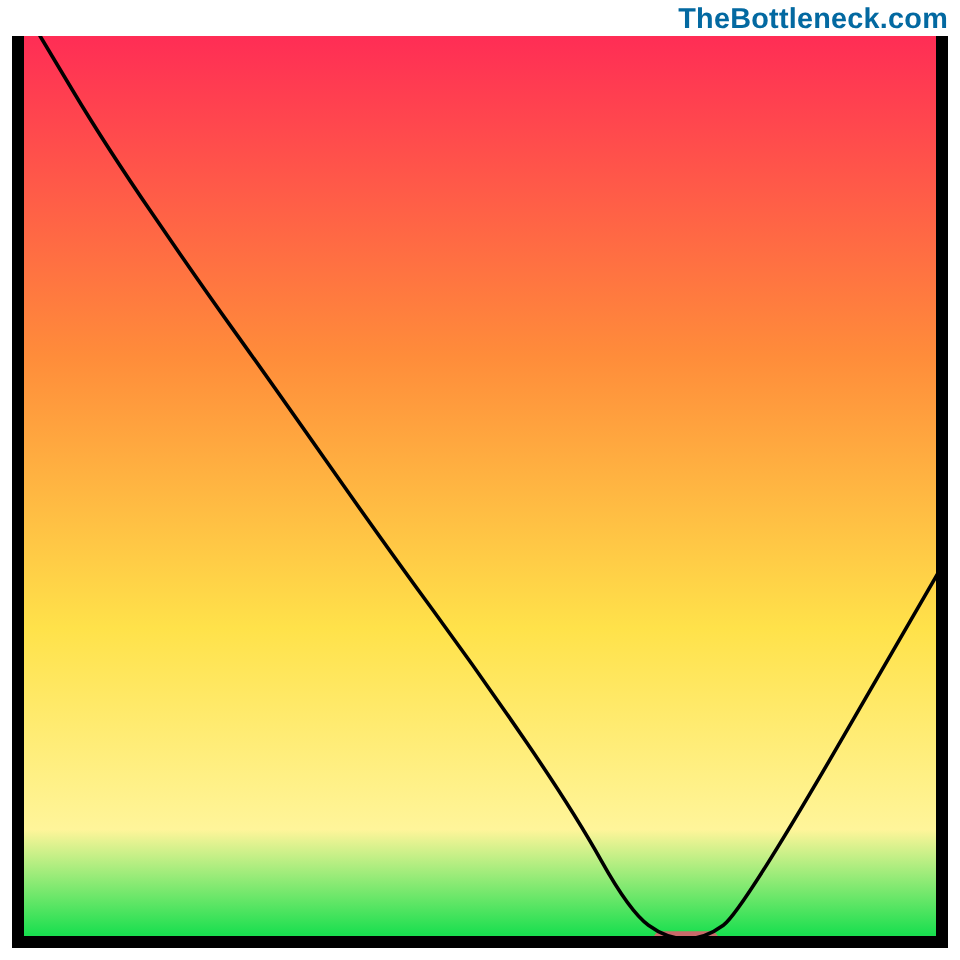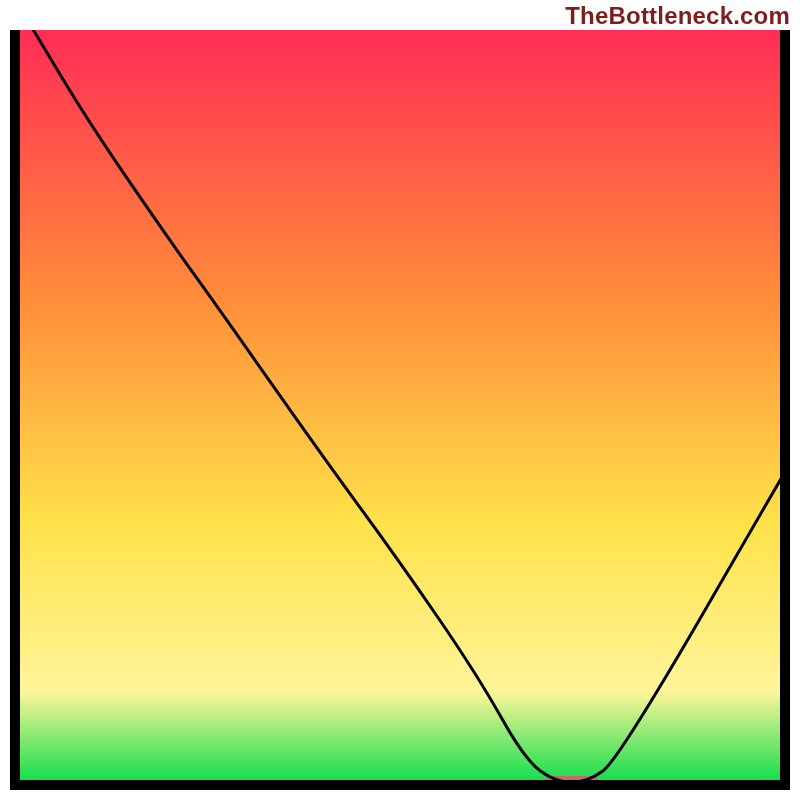--- a/index.html
+++ b/index.html
@@ -15,21 +15,21 @@
     position: relative;
     width: 800px;
     height: 800px;
   }
   .watermark {
     position: absolute;
     top: 2px;
     right: 10px;
     font-size: 24px;
     font-weight: bold;
-    color: #7f1d1d;
+    color: #0369a1;
     letter-spacing: 0.2px;
     z-index: 10;
     margin-left: 24px;
   }
   .plot {
     position: absolute;
     left: 10px;
     top: 30px;
     width: 780px;
     height: 760px;

